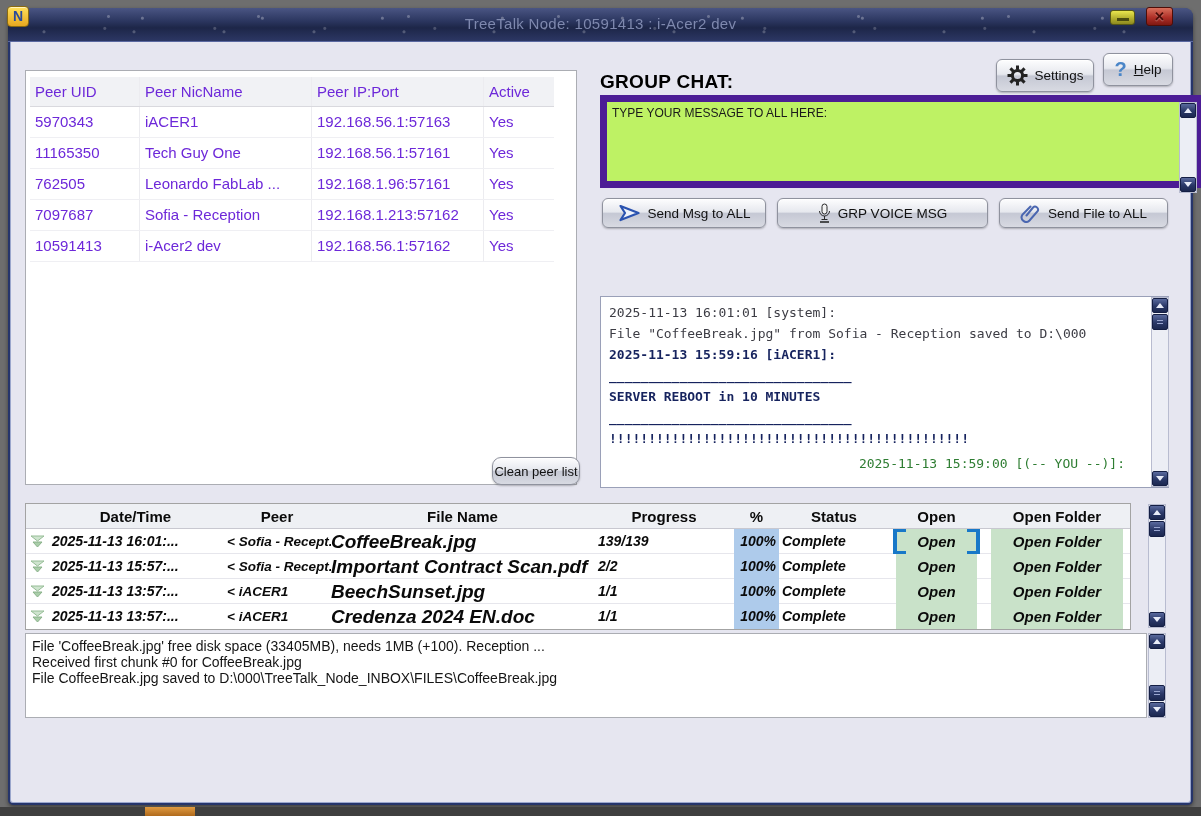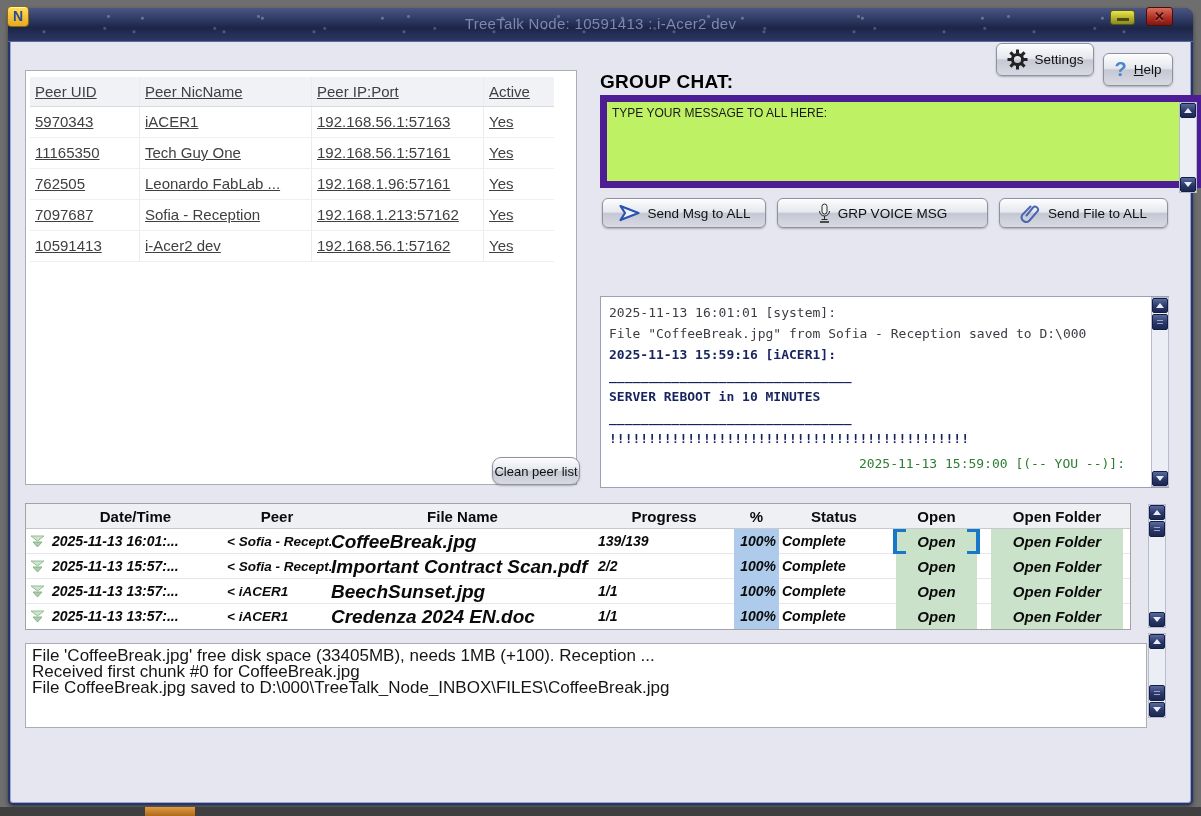--- a/index.html
+++ b/index.html
@@ -63,29 +63,29 @@
     box-shadow: inset 0 1px 0 #fff, 0 1px 2px rgba(0,0,0,.25);
   }
   
   .peer-panel {
     position:absolute; left:25px; top:70px; width:552px; height:415px;
     background:#fff; border:1px solid #abadb3;
   }
   .peer-grid { position:absolute; left:4px; top:6px; width:524px; }
   .pt-row { display:grid; grid-template-columns:110px 172px 172px 70px; height:31px; align-items:center; border-bottom:1px solid #efeff3; }
   .pt-head { height:30px; background:#f1f2f5; border-bottom:1px solid #d9d9de; }
-  .pt-cell { padding-left:5px; font-size:15px; color:#404040; white-space:nowrap; overflow:hidden; border-right:1px solid #ececf0; height:100%; line-height:30px;text-decoration:underline; }
+  .pt-cell { padding-left:5px; font-size:15px; color:#6d28d9; white-space:nowrap; overflow:hidden; border-right:1px solid #ececf0; height:100%; line-height:30px; }
   .pt-cell:last-child { border-right:none; }
   .clean-btn {
     position:absolute; left:492px; top:457px; width:88px; height:28px;
     border-radius:9px; font-size:13px;
   }
   
   .gc-heading { position:absolute; left:600px; top:71px; font-size:19px; font-weight:800; color:#000; letter-spacing:.3px; }
-  .settings-btn { position:absolute; left:996px; top:43px; width:98px; height:33px; }
+  .settings-btn { position:absolute; left:996px; top:59px; width:98px; height:33px; }
   .help-btn { position:absolute; left:1103px; top:53px; width:70px; height:33px; }
   .help-q { color:#4a86c8; font-size:20px; font-weight:bold; }
   .msg-box {
     position:absolute; left:600px; top:95px; width:604px; height:93px;
     background:#bef264; border:7px solid #4c1d95;
   }
   .msg-input {
     position:absolute; left:0; top:0; width:548px; height:91px;
     border:none; outline:none; resize:none;
     font-family:"Liberation Sans",sans-serif; font-size:12px; color:#1a1a1a;
@@ -146,23 +146,22 @@
   .focused::before, .focused::after {
     content:""; position:absolute; top:-1px; bottom:-1px; width:9px;
     border:4px solid #1878c8;
   }
   .focused::before { left:-3px; border-right:none; }
   .focused::after  { right:-3px; border-left:none; }
   
   .status-log {
     position:absolute; left:25px; top:633px; width:1122px; height:85px;
     background:#fff; border:1px solid #abadb3;
-    font-size:17px; line-height:16px; color:#151515; padding:4px 6px;
+    font-size:14px; line-height:16px; color:#151515; padding:4px 6px;
     overflow:hidden;
-    margin-top:10px;
   }
   .sl-line { white-space:nowrap; overflow:hidden; }
   
   .taskbar { position:absolute; left:0; top:807px; width:1201px; height:9px; background:#3f3f3f; }
   .taskbar-item { position:absolute; left:145px; top:0; width:50px; height:9px; background:linear-gradient(#e09a40,#b06a1c); }
   svg { display:block; }
 </style>
 </head>
 <body>
 

